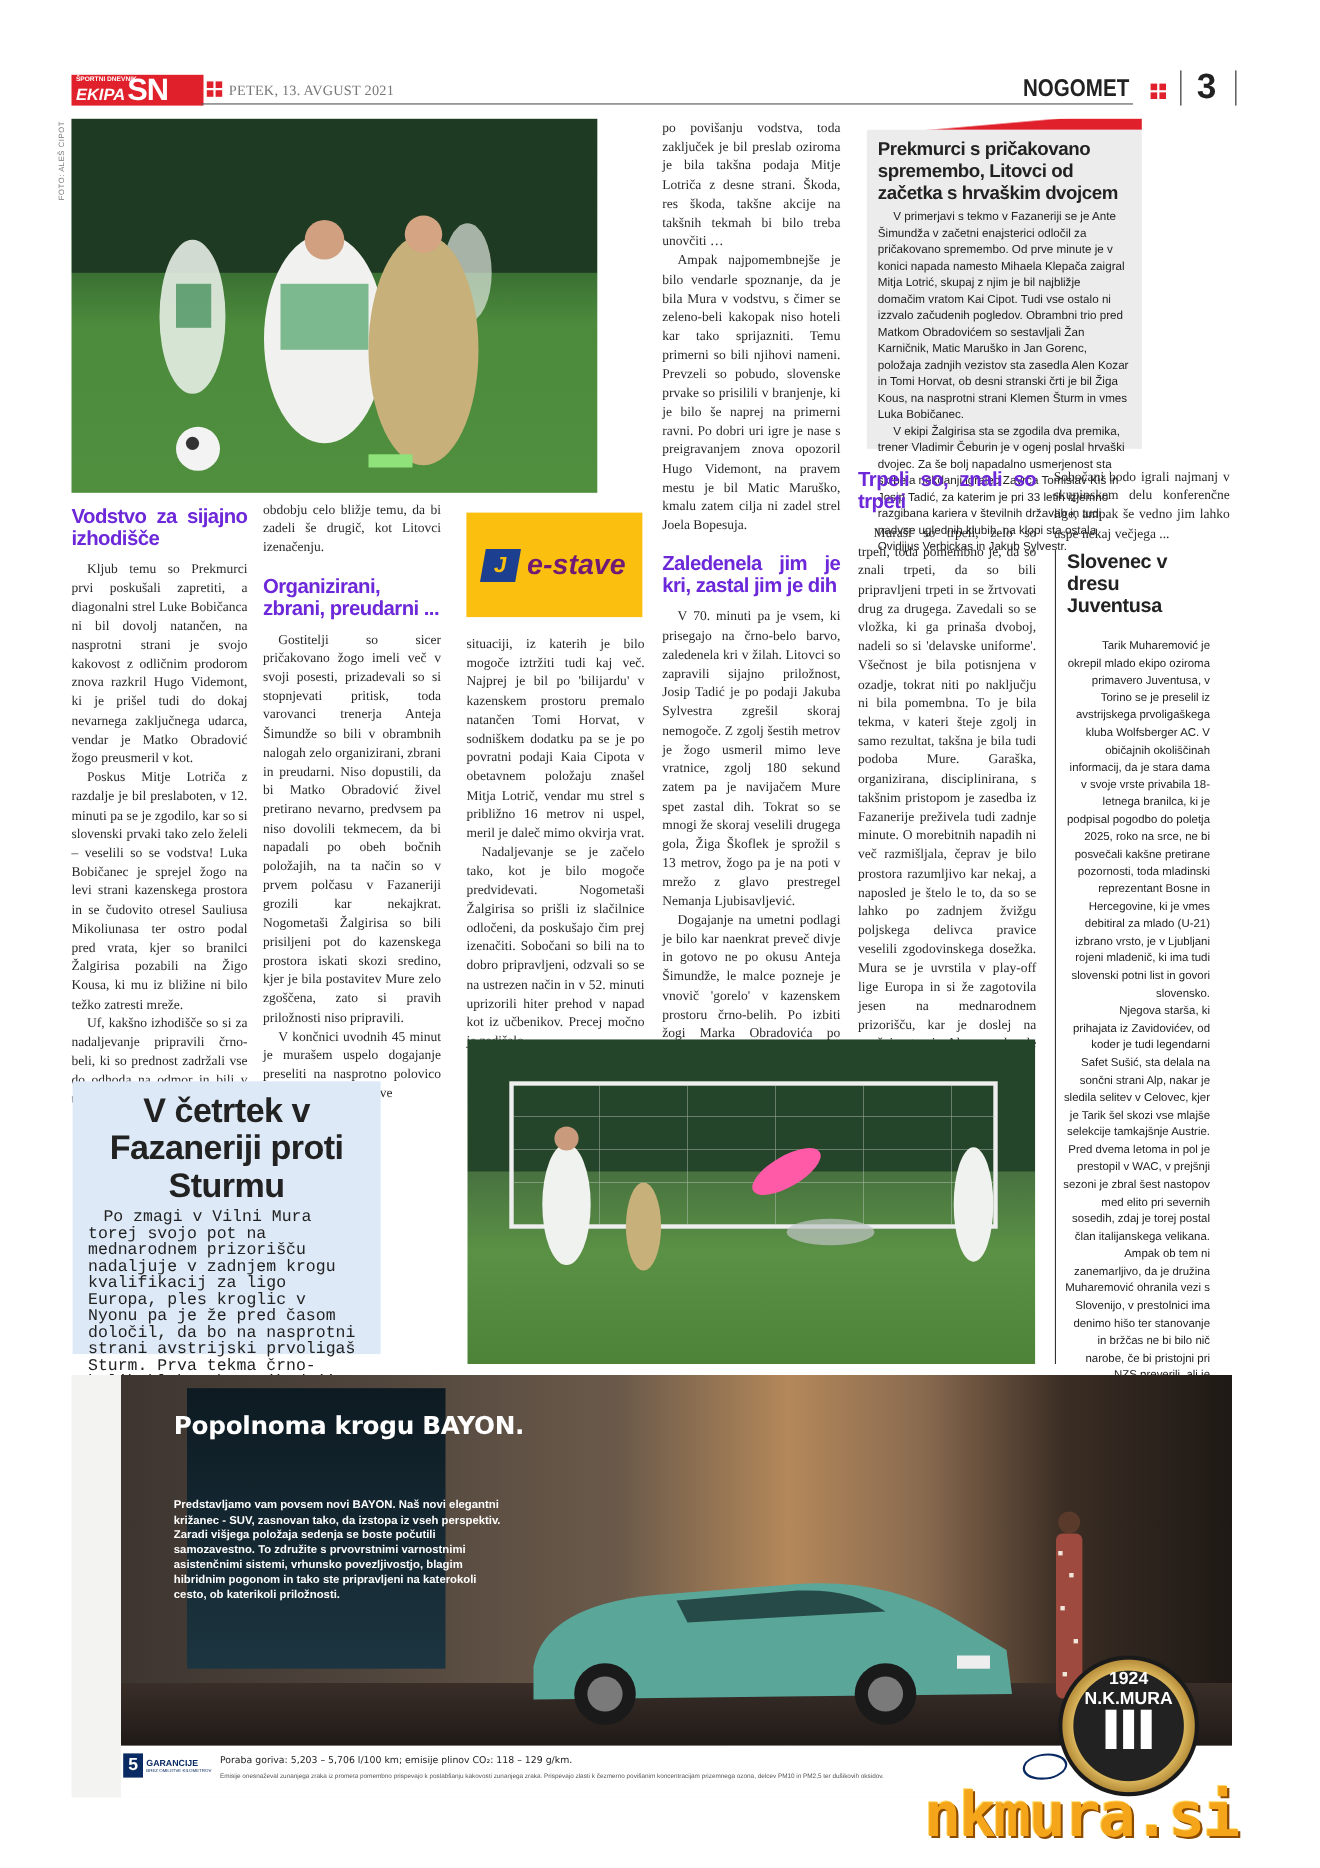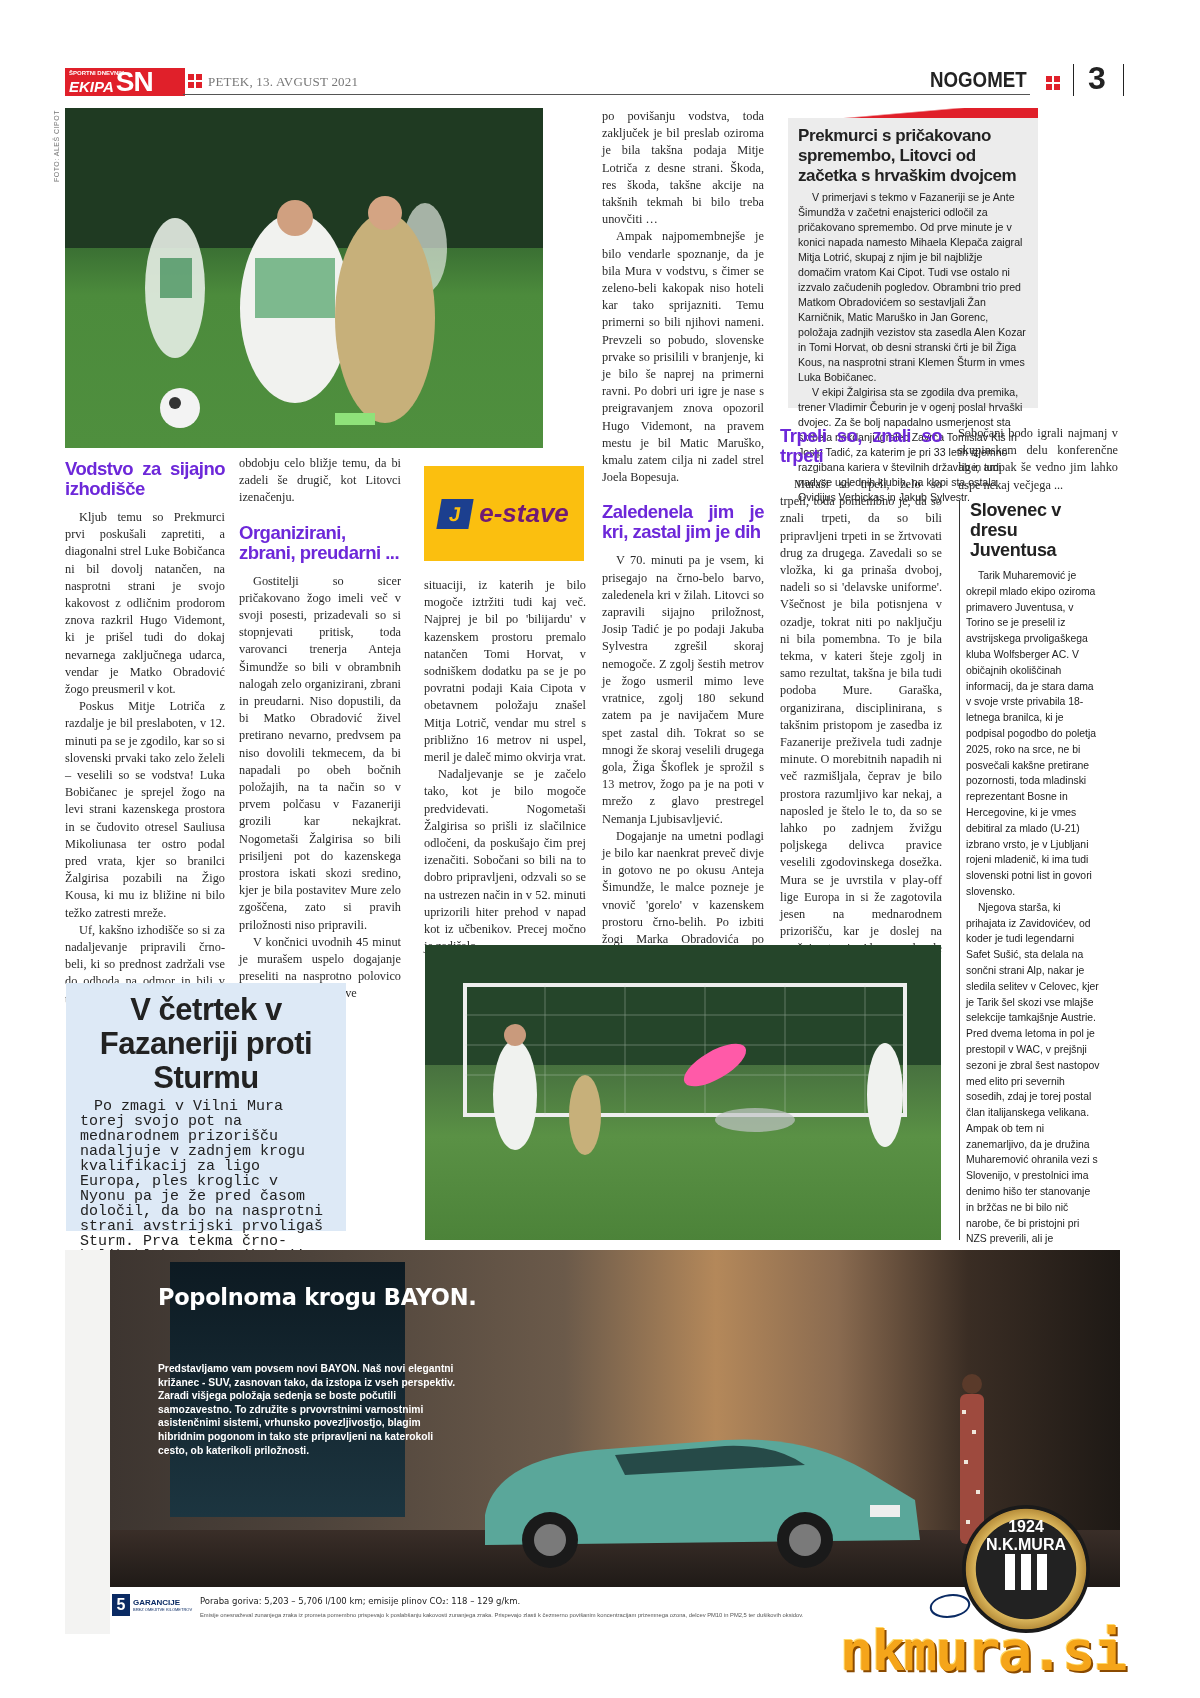--- a/index.html
+++ b/index.html
@@ -49,21 +49,21 @@
   
   .bluebox { left: 66px; top: 983px; width: 280px; height: 248px; background: #dde9f6; padding: 10px 14px; }
   .bluebox h2 { font-family: "Liberation Sans", sans-serif; font-weight: bold; font-size: 31px; line-height: 34px; text-align: center; color: #222; letter-spacing: -0.5px; }
   .bluebox .txt { font-family: Liberation Mono, monospace; font-size: 15px; line-height: 15px; color: #222; margin-top: 4px; }
   .bluebox .txt p { text-indent: 14px; }
 
   
   .juv { left: 960px; top: 500px; width: 140px; }
   .juv-line { left: 959px; top: 500px; width: 1px; height: 740px; background: #333; }
   .juv h3 { font-family: "Liberation Sans", sans-serif; font-weight: bold; font-size: 18px; line-height: 20px; color: #222; padding-left: 10px; letter-spacing: -0.3px; }
-  .juv .txt { font-family: "Liberation Sans", sans-serif; font-size: 10.4px; line-height: 15.8px; color: #222; text-align: left; margin-top: 8px; padding-left: 6px; }
+  .juv .txt { font-family: "Liberation Sans", sans-serif; font-size: 10.4px; line-height: 15.8px; color: #222; text-align: right; margin-top: 20px; padding-left: 6px; }
   .juv .txt p { text-indent: 12px; }
 
   
   .ad-outer { left: 65px; top: 1250px; width: 1055px; height: 384px; background: #f3f3f2; }
   .ad { left: 110px; top: 1250px; width: 1010px; height: 337px; overflow: hidden;
     background: linear-gradient(90deg, #3d3530 0%, #4d433b 20%, #6b5a4a 45%, #b4885a 60%, #8a6b50 72%, #3a2d24 85%, #1e1915 100%); }
   .ad-window { left: 170px; top: 1262px; width: 235px; height: 255px; background: linear-gradient(180deg, #0d1a22, #1c3540); }
   .ad-headline { left: 158px; top: 1284px; font-family: "DejaVu Sans", sans-serif; font-weight: bold; font-size: 22.5px; line-height: 27px; color: #fff; letter-spacing: -0.3px; }
   .ad-copy { left: 158px; top: 1362px; width: 300px; font-family: "Liberation Sans", sans-serif; font-weight: bold; font-size: 10.3px; line-height: 13.6px; color: #fff; }
   .ad-street { left: 110px; top: 1530px; width: 1010px; height: 57px; background: linear-gradient(180deg, #3a2e28, #1f1a17); }

